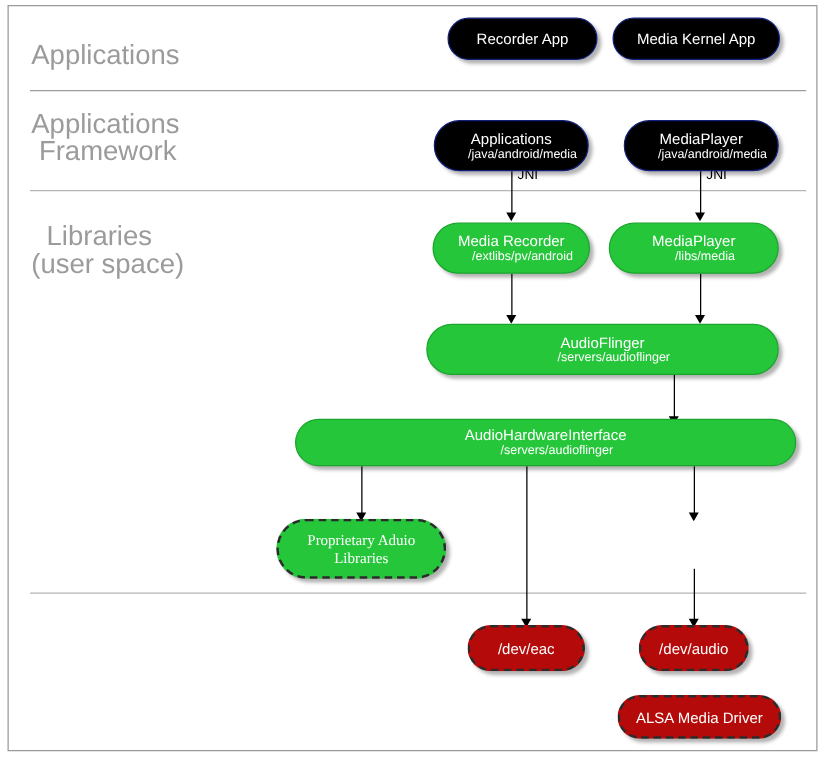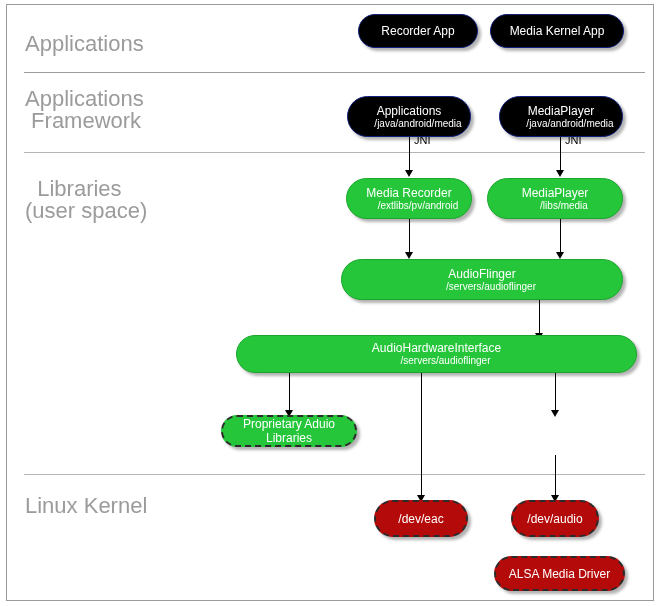--- a/index.html
+++ b/index.html
@@ -87,21 +87,20 @@
 
 <div id="canvas">
 
   <div id="frame"></div>
 
   <div class="layer-label" style="left:25px;top:33px;">Applications</div>
   <div class="layer-label" style="left:25px;top:88px;">Applications
  Framework</div>
   <div class="layer-label" style="left:25px;top:178px;">  Libraries
 (user space)</div>
-  <div class="layer-label" style="left:25px;top:495px;">Linux Kernel</div>
 
   <div class="divider" style="left:24px;top:72px;width:621px;"></div>
   <div class="divider light" style="left:24px;top:152px;width:621px;"></div>
   <div class="divider light" style="left:24px;top:474px;width:621px;"></div>
 
   <div class="vline" style="left:409px;top:137px;height:37px;"></div>
   <div class="arrow" style="left:405px;top:170px;"></div>
   <div class="edge-label" style="left:414px;top:134px;">JNI</div>
 
   <div class="vline" style="left:560px;top:137px;height:37px;"></div>
@@ -160,21 +159,21 @@
   <div class="node green" style="left:341px;top:259px;width:282px;height:41px;">
     <div class="t1">AudioFlinger</div>
     <div class="t2">/servers/audioflinger</div>
   </div>
 
   <div class="node green" style="left:236px;top:335px;width:401px;height:38px;">
     <div class="t1">AudioHardwareInterface</div>
     <div class="t2">/servers/audioflinger</div>
   </div>
 
-  <div class="node green dashed" style="left:221px;top:415px;width:136px;height:32px;">
+  <div class="node green dashed" style="left:221px;top:415px;width:136px;height:48px;font-family:Liberation Serif, serif;">
     <div class="t1 two-line">Proprietary Aduio
 Libraries</div>
   </div>
 
 
   <div class="node red" style="left:374px;top:500px;width:94px;height:37px;">
     <div class="t1">/dev/eac</div>
   </div>
 
   <div class="node red" style="left:511px;top:500px;width:88px;height:37px;">

